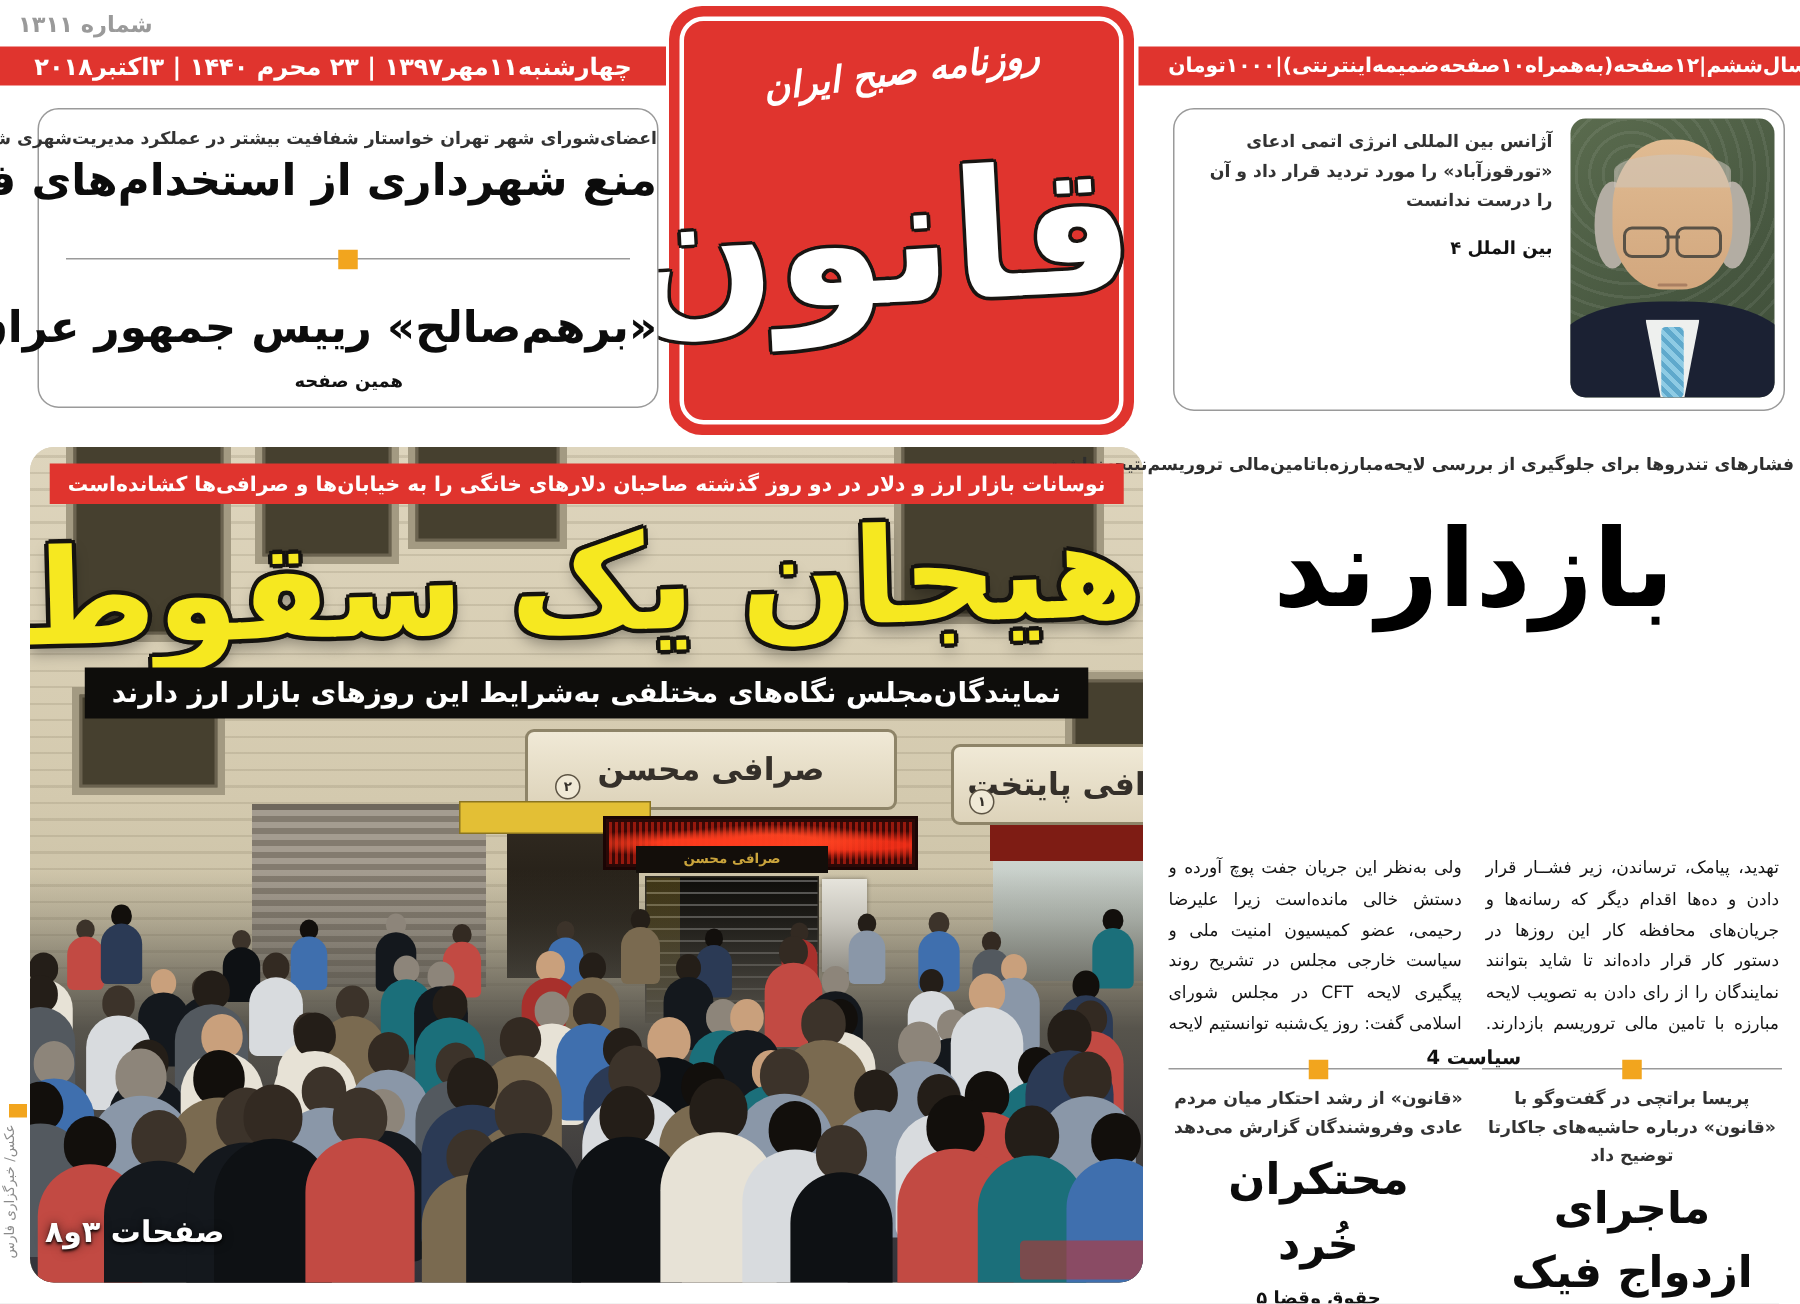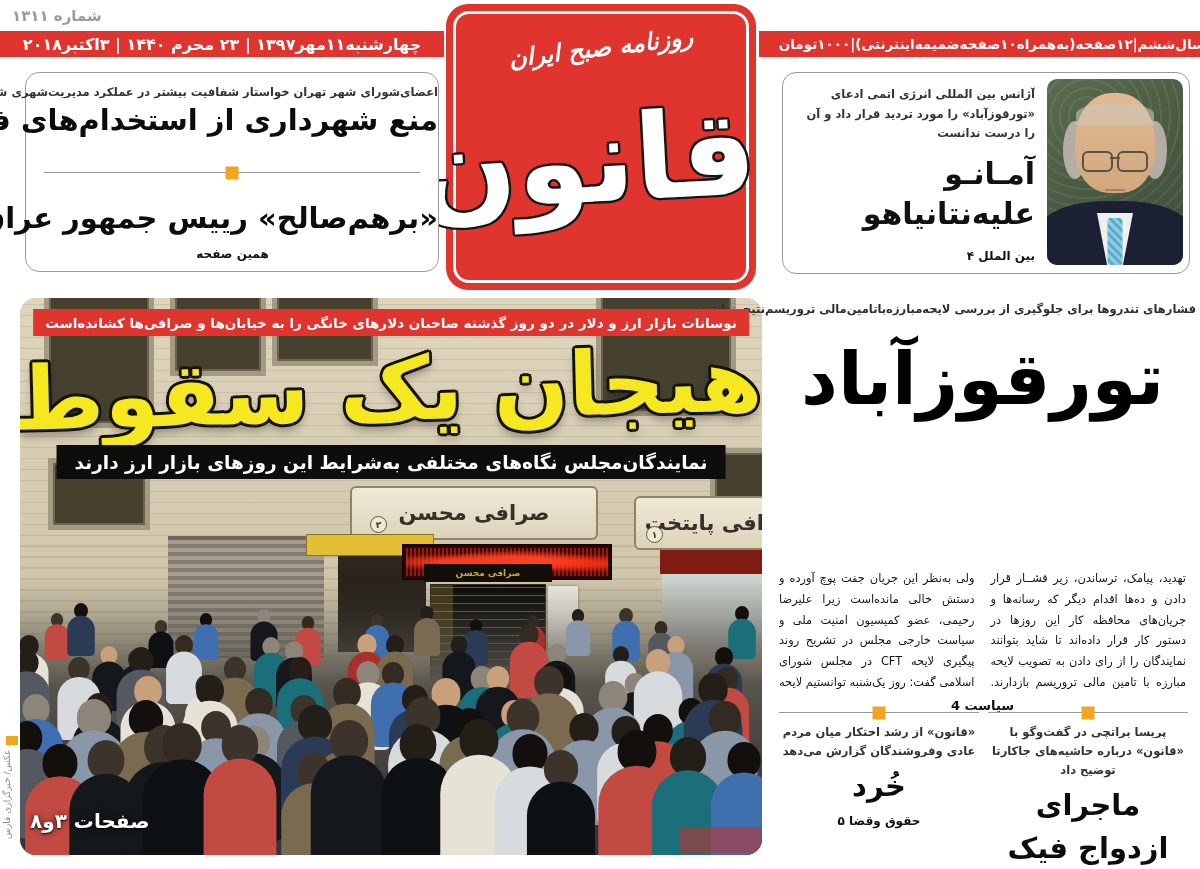--- a/index.html
+++ b/index.html
@@ -162,24 +162,20 @@
     <div class="abs divider lb-div">
       <span class="sq"></span>
     </div>
     <div class="abs headline fa lb-h2">«برهم‌صالح» رییس جمهور عراق‌شد</div>
     <div class="abs pref fa lb-r2">همین صفحه</div>
   </div>
 
   <div class="abs roundbox amanobox">
     <div class="abs am-text fa">
       <div class="am-k fa">آژانس بین المللی انرژی اتمی ادعای «تورقوزآباد» را مورد تردید قرار داد و آن را درست ندانست</div>
-      <div class="am-h fa">
-        <div>آمـانـو</div>
-        <div>علیه‌نتانیاهو</div>
-      </div>
       <div class="am-ref fa">بین الملل ۴</div>
     </div>
     <div class="abs am-photo">
       <div class="abs am-speck"></div>
       <div class="abs am-hair am-hairL"></div>
       <div class="abs am-hair am-hairR"></div>
       <div class="abs am-head">
         <div class="abs am-crown"></div>
         <div class="abs am-glasses">
           <span class="lens lensL"></span>
@@ -570,21 +566,21 @@
     <div class="abs ph-pagesref fa">صفحات ۳و۸</div>
     <div class="abs ph-watermark"></div>
   </div>
 
   <div class="abs credit-sq"></div>
   <div class="abs credit fa">عکس/ خبرگزاری فارس</div>
 
   <div class="abs cft">
     <div class="abs cft-kicker fa">فشارهای تندروها برای جلوگیری از بررسی لایحه‌مبارزه‌باتامین‌مالی تروریسم‌نتیجه‌نداشت</div>
     <div class="abs cft-h fa">
-      <div>تورقوزآباد</div>
+      <div>بازدارند</div>
     </div>
     <div class="abs cft-body fa">تهدید، پیامک، ترساندن، زیر فشــار قرار دادن و ده‌ها اقدام دیگر که رسانه‌ها و جریان‌های محافظه کار این روزها در دستور کار قرار داده‌اند تا شاید بتوانند نمایندگان را از رای دادن به تصویب لایحه مبارزه با تامین مالی تروریسم بازدارند. ولی به‌نظر این جریان جفت پوچ آورده و دستش خالی مانده‌است زیرا علیرضا رحیمی، عضو کمیسیون امنیت ملی و سیاست خارجی مجلس در تشریح روند پیگیری لایحه CFT در مجلس شورای اسلامی گفت: روز یک‌شنبه توانستیم لایحه را در کمیسیون امنیت ملی به تصویب برسانیم و امیدواریم با پایان رسیدگی به دستور کار فعلی صحن، بتوانیم این لایحه را روز چهارشنبه در دستور کار صحن قرار دهیم. رحیمی در پاسخ به این سوال که آیا تجمعات و مخالفت‌ها بــا CFT می‌تواند در روند پیگیری و تصویب این موضوع اخلال ایجاد کند...</div>
     <div class="abs cft-ref fa">سیاست 4</div>
   </div>
 
   <div class="sub sub-right">
     <div class="divider">
       <span class="sq"></span>
     </div>
     <div class="sub-k fa">پریسا براتچی در گفت‌وگو با «قانون» درباره حاشیه‌های جاکارتا توضیح داد</div>
@@ -594,18 +590,19 @@
     </div>
 
   </div>
 
   <div class="sub sub-left">
     <div class="divider">
       <span class="sq"></span>
     </div>
     <div class="sub-k fa">«قانون» از رشد احتکار میان مردم عادی وفروشندگان گزارش می‌دهد</div>
     <div class="sub-h fa">
+      <div>محتکران</div>
       <div>خُرد</div>
     </div>
     <div class="sub-r fa">حقوق وقضا ۵</div>
   </div>
 
 </div>
 
 </body></html>

